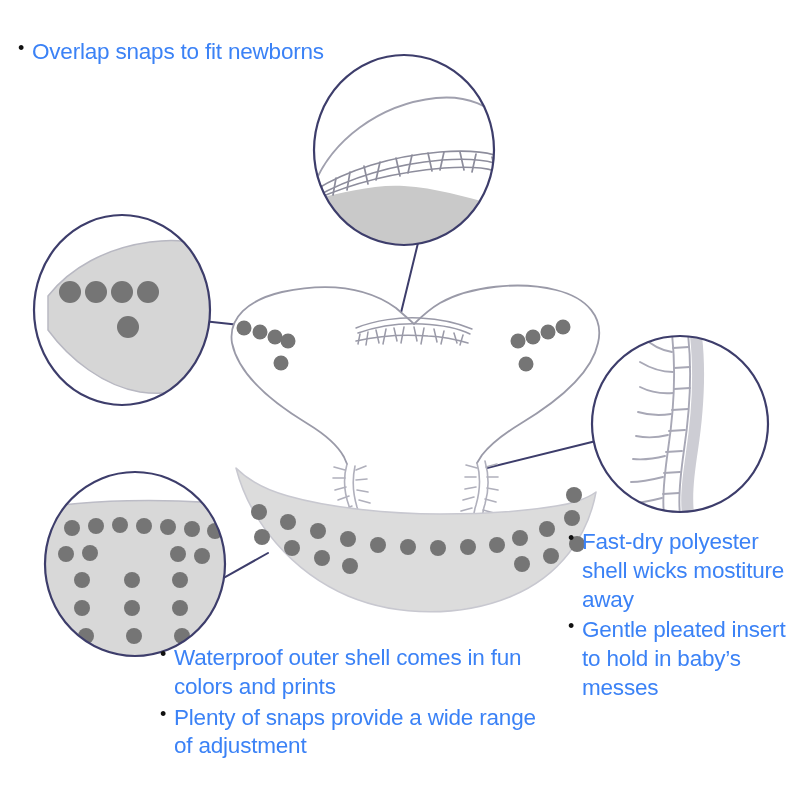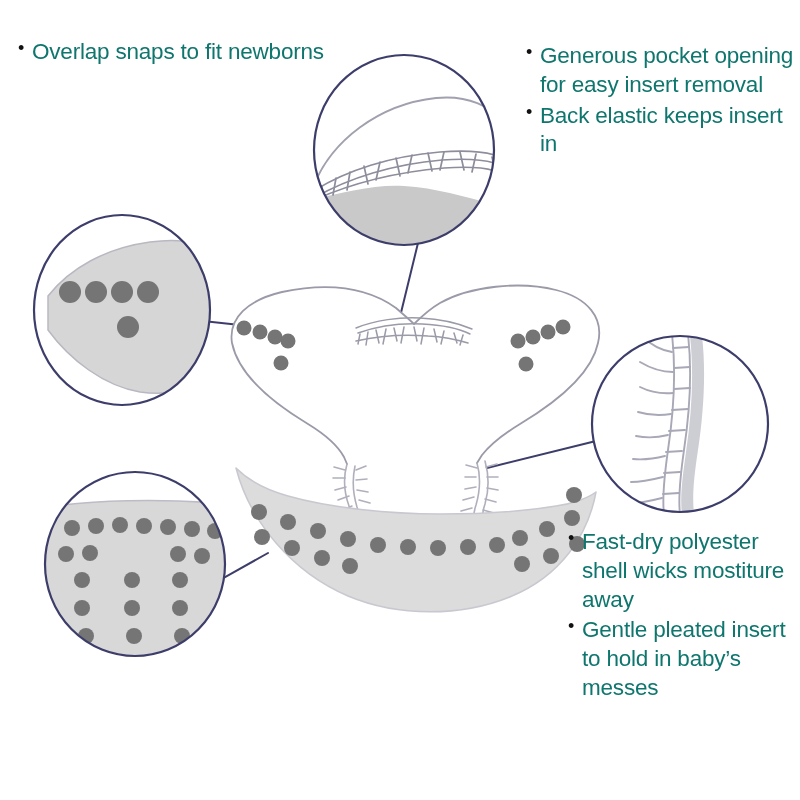--- a/index.html
+++ b/index.html
@@ -29,21 +29,21 @@
     margin: 0;
     padding: 0;
   }
   .annot li {
     position: relative;
     padding-left: 16px;
     margin: 0 0 2px 0;
     line-height: 1.28;
     font-size: 22.5px;
     letter-spacing: -0.2px;
-    color: #0f766e;
+    color: #3b82f6;
   }
   .annot li::before {
     content: "\2022";
     position: absolute;
     left: 2px;
     top: -1px;
     font-size: 18px;
     color: #111111;
   }
 
@@ -337,24 +337,24 @@
       </g>
       <ellipse cx="135" cy="564" rx="90" ry="92" fill="none" stroke="#3d3d6b" stroke-width="2.2"></ellipse>
     </g>
 
   </svg>
 
   <ul class="annot" id="txt-top-left">
     <li>Overlap snaps to fit newborns</li>
   </ul>
 
-  <ul class="annot" id="txt-top-right">
-    <li>Generous pocket opening for easy insert removal</li>
-    <li>Back elastic keeps insert in</li>
+
+  <ul class="annot" id="txt-bottom-mid">
+    <li>Waterproof outer shell comes in fun colors and prints</li>
+    <li>Plenty of snaps provide a wide range of adjustment</li>
   </ul>
-
 
   <ul class="annot" id="txt-bottom-right">
     <li>Fast-dry polyester shell wicks mostiture away</li>
     <li>Gentle pleated insert to hold in baby’s messes</li>
   </ul>
 
 </div>
 
 </body></html>

